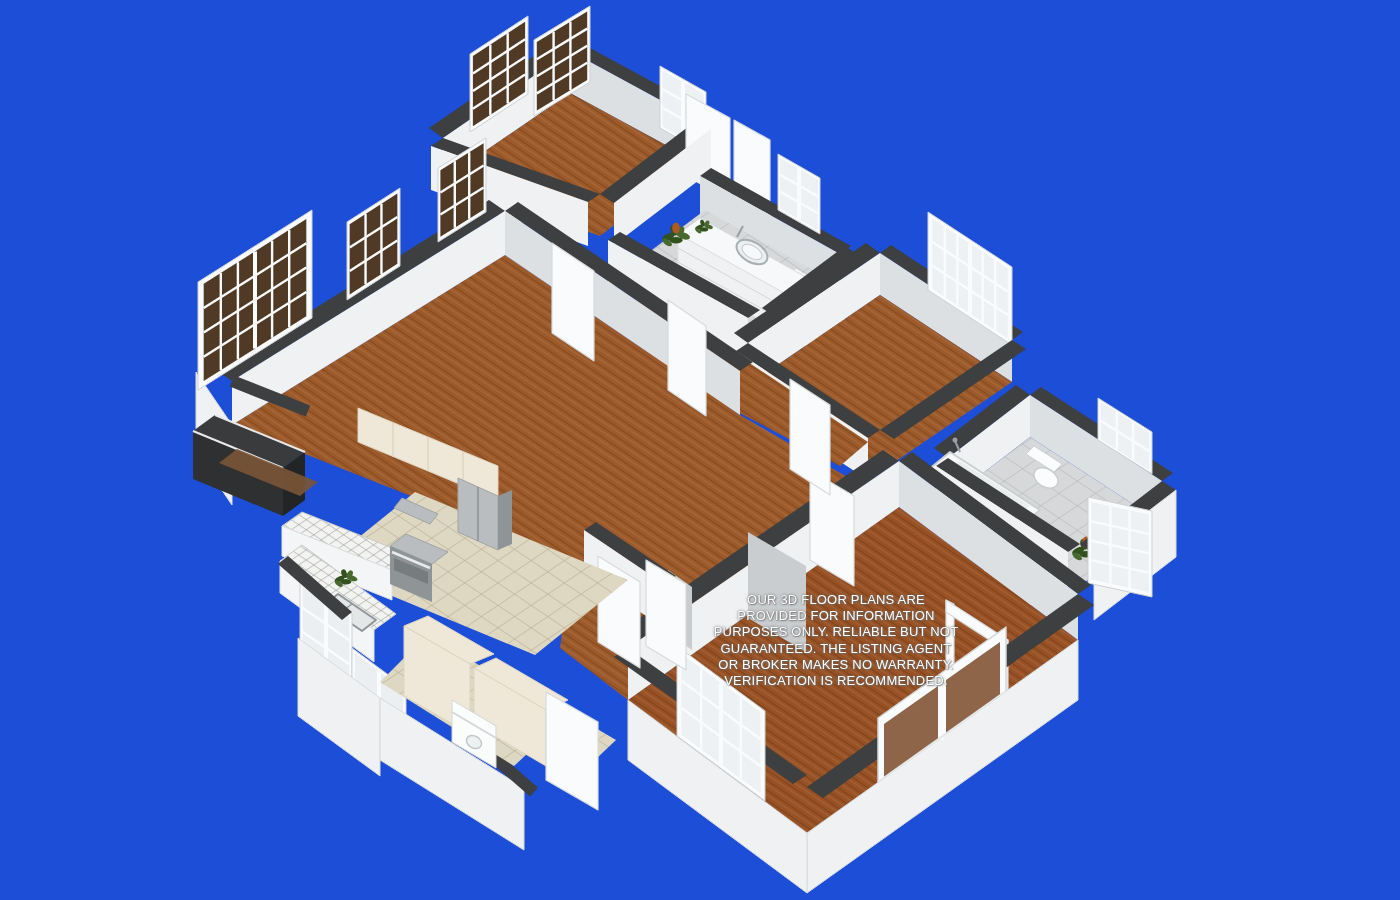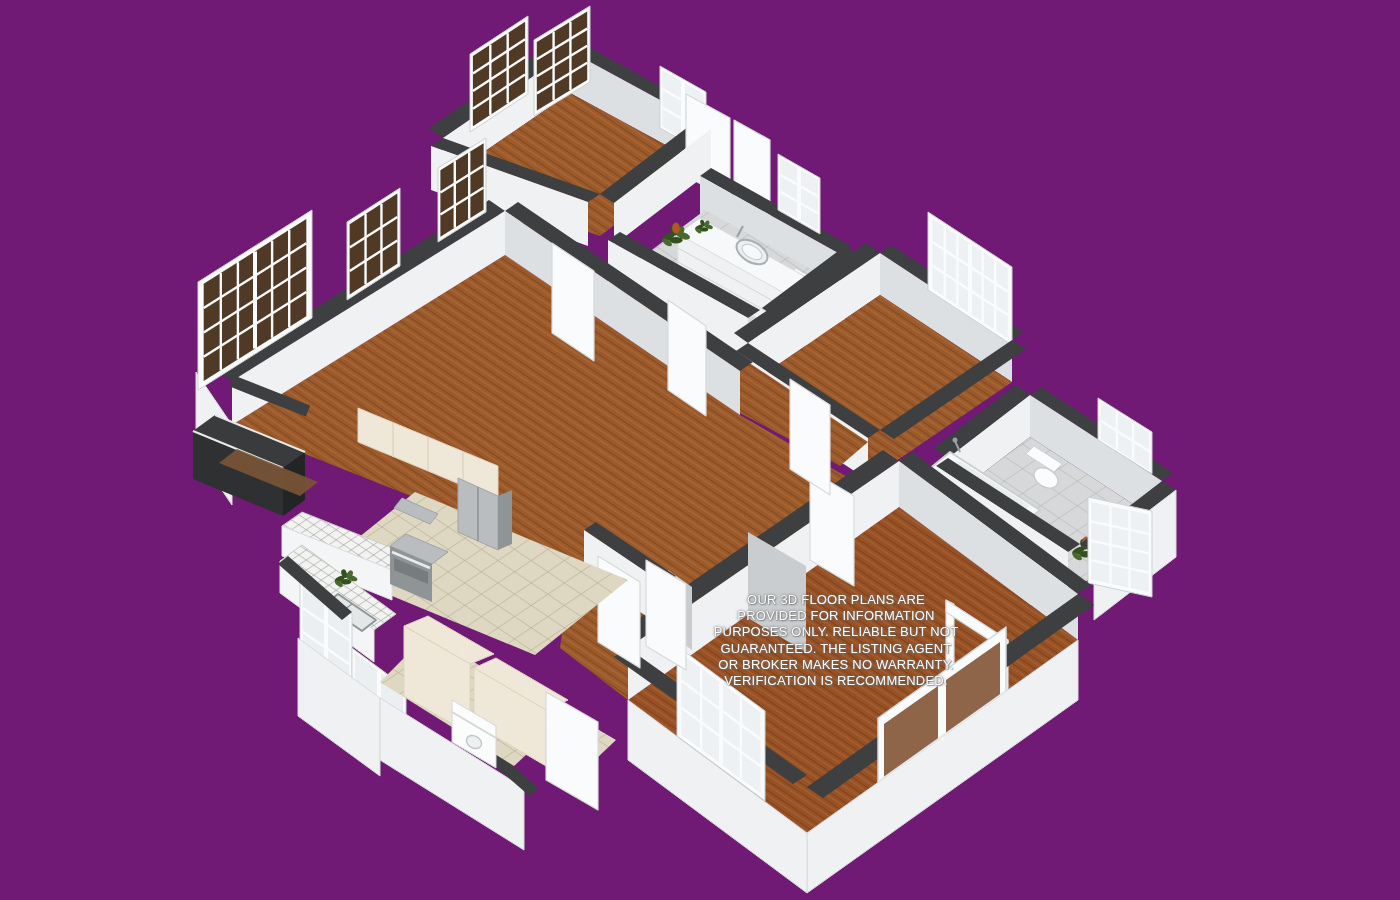--- a/index.html
+++ b/index.html
@@ -1,16 +1,16 @@
 <!DOCTYPE html>
 <html><head>
 <meta charset="utf-8">
 <style>
   html,body{margin:0;padding:0;background:#ffffff;}
-  .canvas{position:relative;width:1400px;height:900px;background:#701a75;overflow:hidden;}
+  .canvas{position:relative;width:1400px;height:900px;background:#1d4ed8;overflow:hidden;}
   .canvas svg{position:absolute;left:0;top:0;}
   .disclaimer{
     position:absolute;
     left:836px; top:592px;
     transform:translateX(-50%);
     width:300px;
     text-align:center;
     font-family:"Liberation Sans", sans-serif;
     font-size:13px;
     line-height:16.2px;

